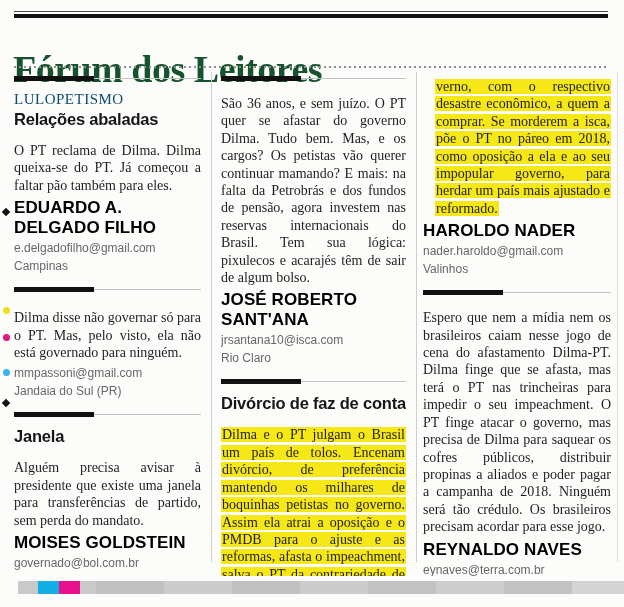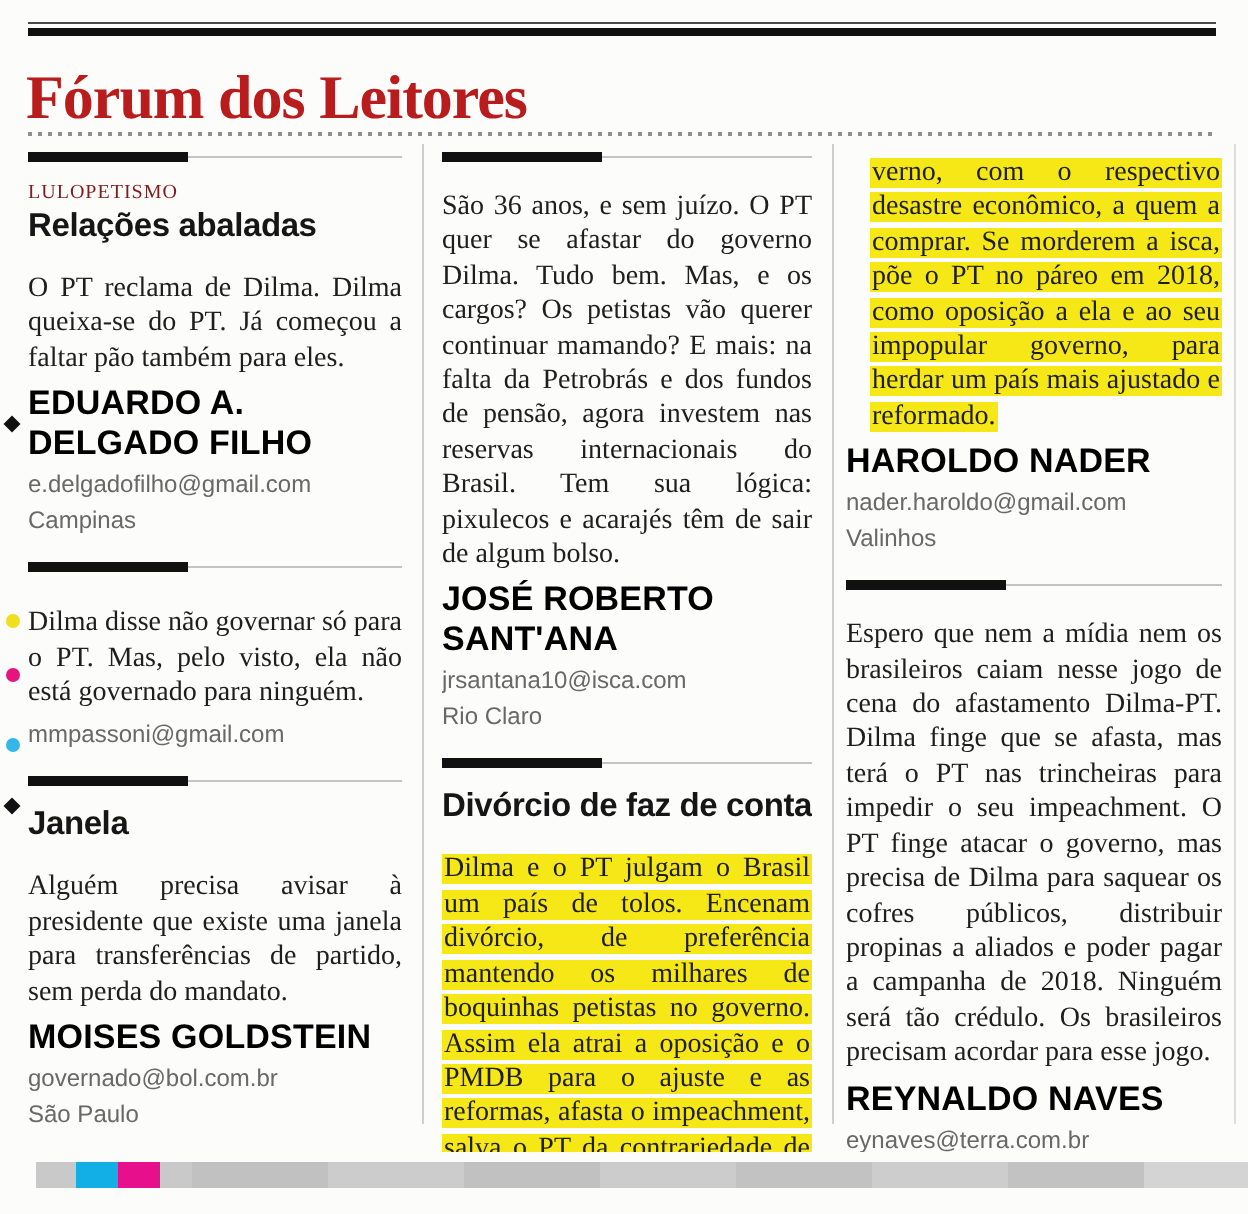--- a/index.html
+++ b/index.html
@@ -4,45 +4,45 @@
 <style>
   html,body{margin:0;padding:0;background:#e9e9e9;}
   .page{
     position:relative;width:624px;height:607px;background:#fcfcfb;
     font-family:"Liberation Serif", serif;overflow:hidden;margin:0 auto;
   }
   
   .top-thin{position:absolute;left:14px;right:16px;top:11px;height:1px;background:#4a4a4a;}
   .top-thick{position:absolute;left:14px;right:16px;top:14px;height:4px;background:#111;}
   .masthead{
-    position:absolute;left:13px;top:10px;
+    position:absolute;left:13px;top:22px;
     font-family:"Liberation Serif", serif;font-weight:700;
-    font-size:31px;letter-spacing:-0.5px;color:#b91c1c;
+    font-size:38px;letter-spacing:-0.5px;color:#14532d;
   }
   .dotted-rule{
     position:absolute;left:14px;right:16px;top:66px;height:2px;
     background:repeating-linear-gradient(90deg,#8f8f8f 0 2px,transparent 2px 5px);
   }
   
   .col{position:absolute;top:76px;height:500px;overflow:hidden;}
   .col1{left:14px;width:187px;}
   .col2{left:221px;width:185px;}
   .col3{left:423px;width:188px;}
   .vsep{position:absolute;top:72px;height:490px;width:1px;background:#cfcfcf;}
   .vsep.s1{left:211px;}
   .vsep.s2{left:416px;}
   .vsep.s3{left:617px;background:#dedede;}
   
   .divider{position:relative;height:6px;margin-bottom:9px;}
   .divider .thin{position:absolute;left:0;right:0;top:2px;height:1px;background:#c4c4c4;}
   .divider .thick{position:absolute;left:0;top:0;width:80px;height:5px;background:#111;}
   .letter{margin-bottom:13px;}
   .kicker{
-    font-family:"Liberation Serif", serif;font-size:10px;letter-spacing:0.5px;
-    color:#7f1d1d;margin:0 0 1px 0;
+    font-family:"Liberation Serif", serif;font-size:15px;letter-spacing:0.5px;
+    color:#0c4a6e;margin:0 0 1px 0;
   }
   .headline{
     font-family:"Liberation Sans", sans-serif;font-weight:700;
     font-size:16.5px;letter-spacing:-0.2px;color:#161616;margin:2px 0 0 0;
   }
   .body-text{
     font-size:14px;line-height:17.4px;color:#1e1e1e;
     text-align:justify;margin:13px 0 4px 0;
   }
   .no-head .body-text{margin-top:16px;}
@@ -92,20 +92,21 @@
       <p class="city">Campinas</p>
     </div>
 
     <div class="letter no-head">
       <div class="divider">
           <div class="thin"></div>
           <div class="thick"></div>
         </div>
       <p class="body-text">Dilma disse não governar só para o PT. Mas, pelo visto, ela não está governado para ninguém.</p>
       <p class="email">mmpassoni@gmail.com</p>
+      <p class="city">Jandaia do Sul (PR)</p>
     </div>
 
     <div class="letter">
       <div class="divider">
           <div class="thin"></div>
           <div class="thick"></div>
         </div>
       <h2 class="headline">Janela</h2>
       <p class="body-text">Alguém precisa avisar à presidente que existe uma janela para transferências de partido, sem perda do mandato.</p>
       <p class="author">MOISES GOLDSTEIN</p>

